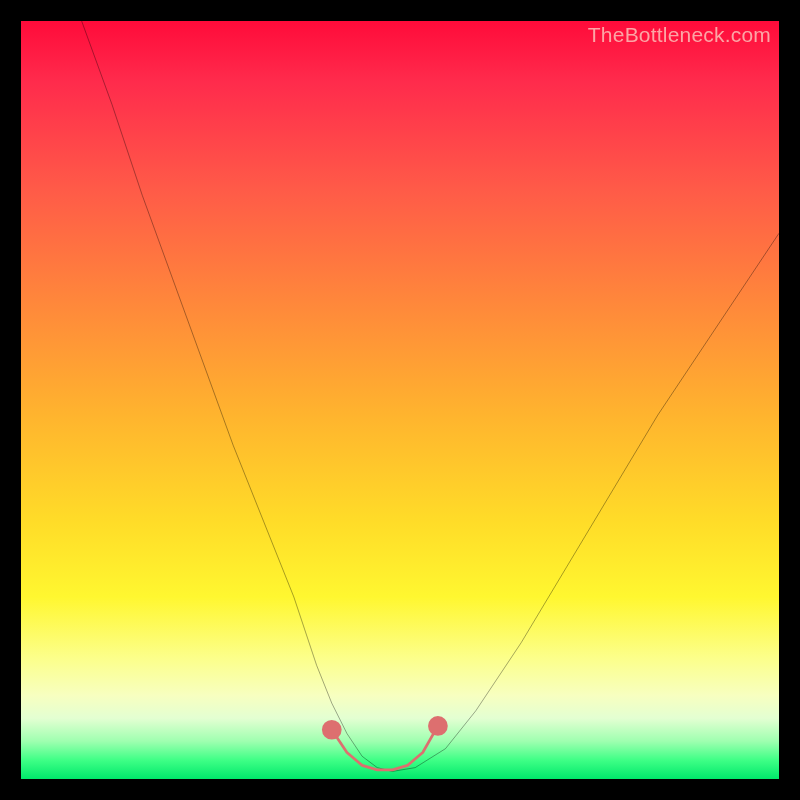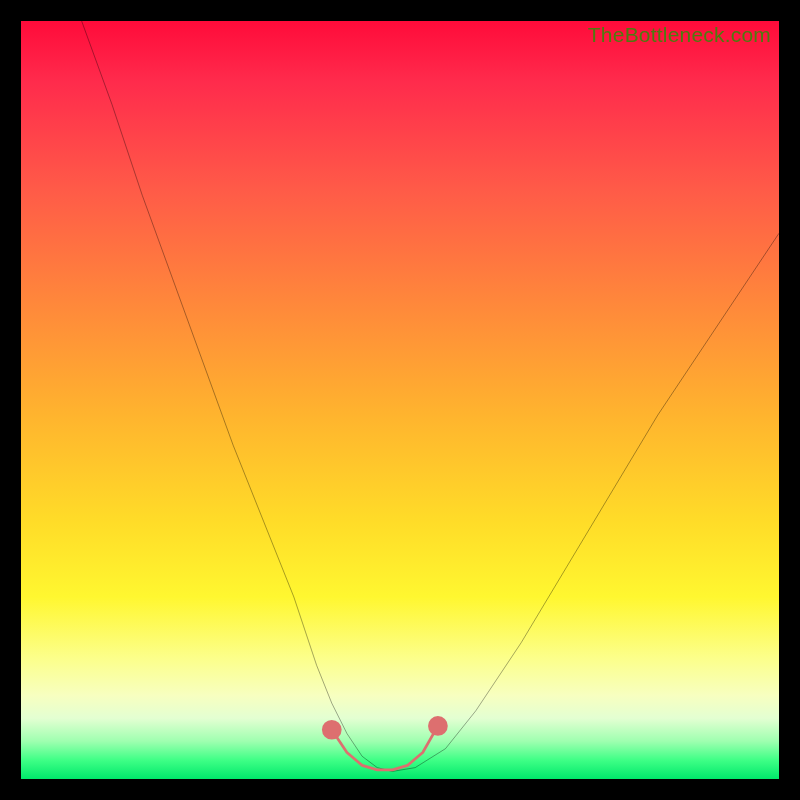--- a/index.html
+++ b/index.html
@@ -42,21 +42,21 @@
       #e3ffd2 92%,
       #9fffb0 95%,
       #3fff86 97.5%,
       #00e86b 100%
     );
   }
   .watermark {
     position: absolute;
     top: 2px;
     right: 8px;
-    color: #4d7c0f;
+    color: #fca5a5;
     font-size: 21px;
     font-weight: 400;
     letter-spacing: 0.2px;
     user-select: none;
   }
   svg.curve {
     position: absolute;
     inset: 0;
   }
 </style>

